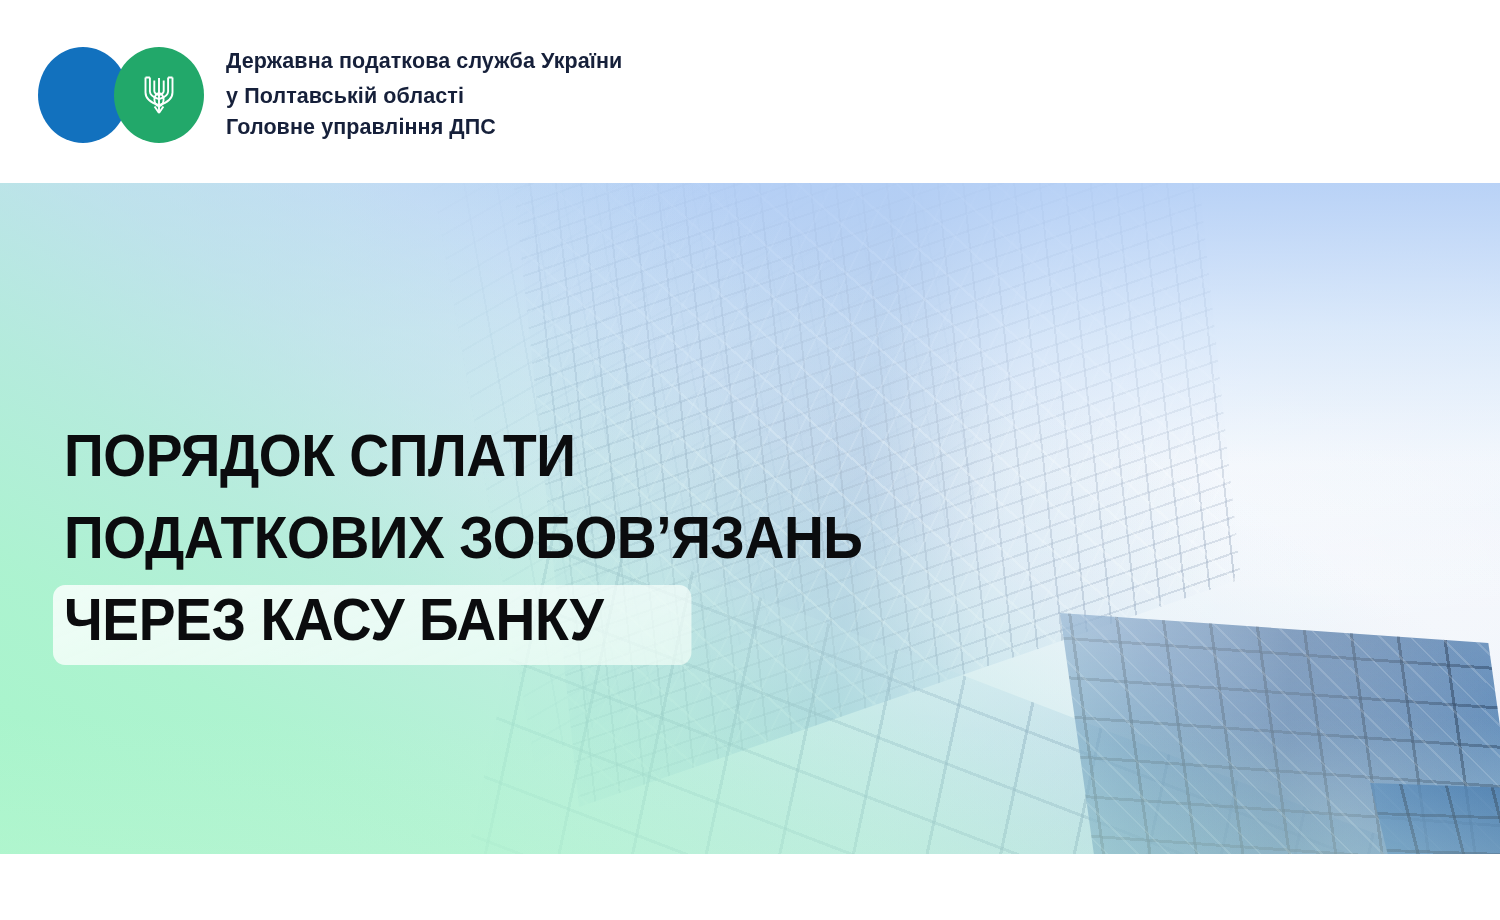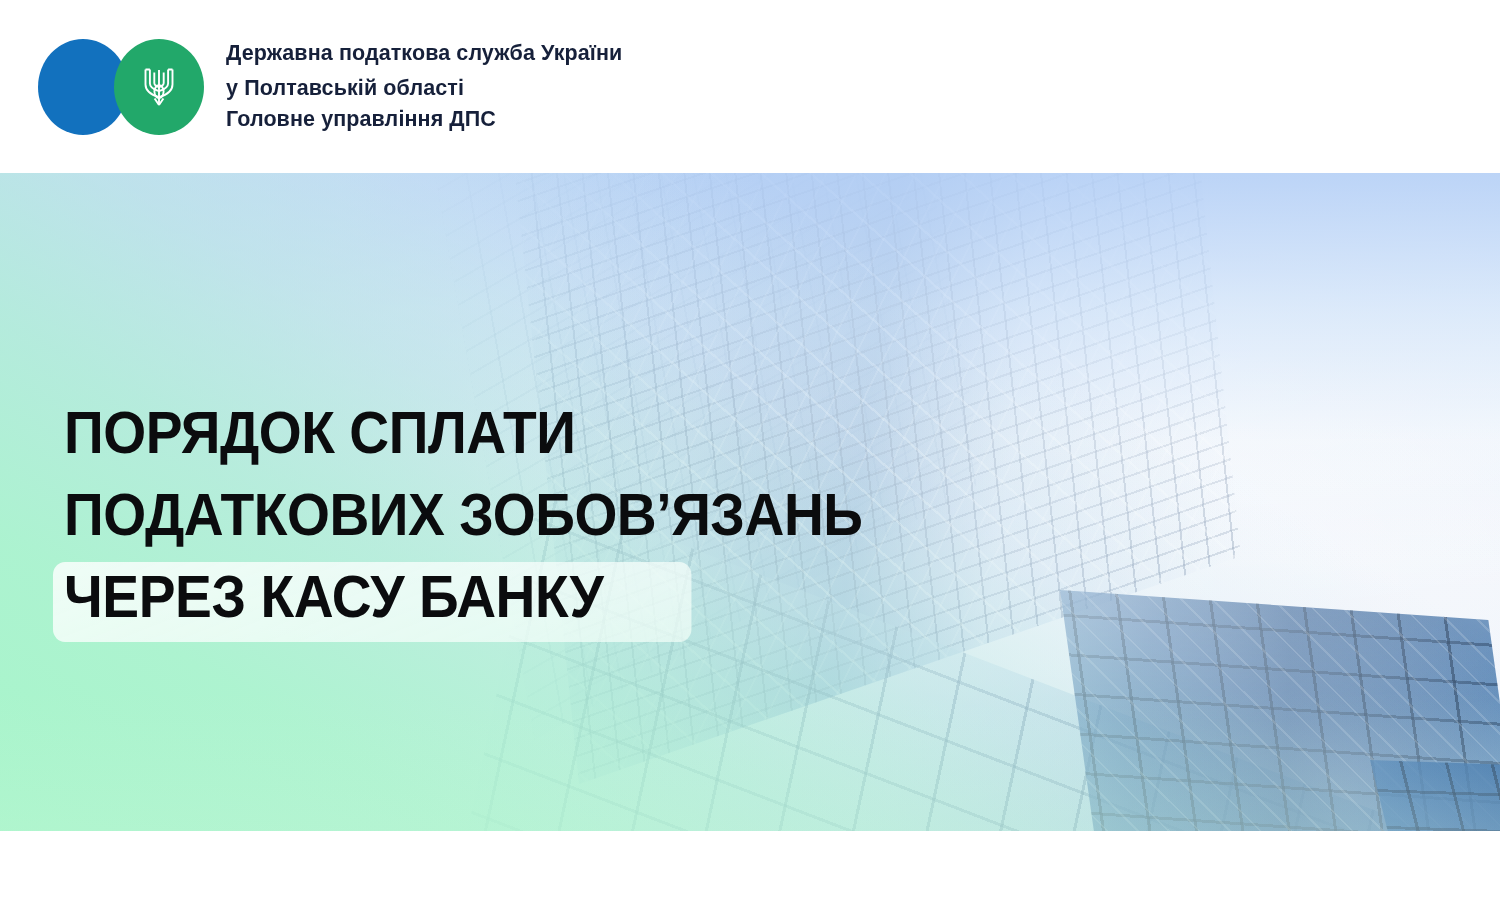--- a/index.html
+++ b/index.html
@@ -17,21 +17,21 @@
     width: 1500px;
     height: 920px;
     overflow: hidden;
     background: #ffffff;
   }
 
   
   .site-header {
     position: absolute;
     left: 0;
-    top: 0;
+    top: 8px;
     width: 1500px;
     height: 173px;
     background: #ffffff;
     display: flex;
     align-items: center;
     box-sizing: border-box;
     padding-left: 38px;
     z-index: 40;
   }
 
@@ -78,21 +78,21 @@
     white-space: nowrap;
   }
   .header-line.first {
     margin-bottom: 4px;
   }
 
   
   .hero {
     position: absolute;
     left: 0;
-    top: 160px;
+    top: 183px;
     width: 1500px;
     height: 671px;
     overflow: hidden;
     background: #e8eef8;
   }
 
   
   .sky {
     position: absolute;
     inset: 0;

